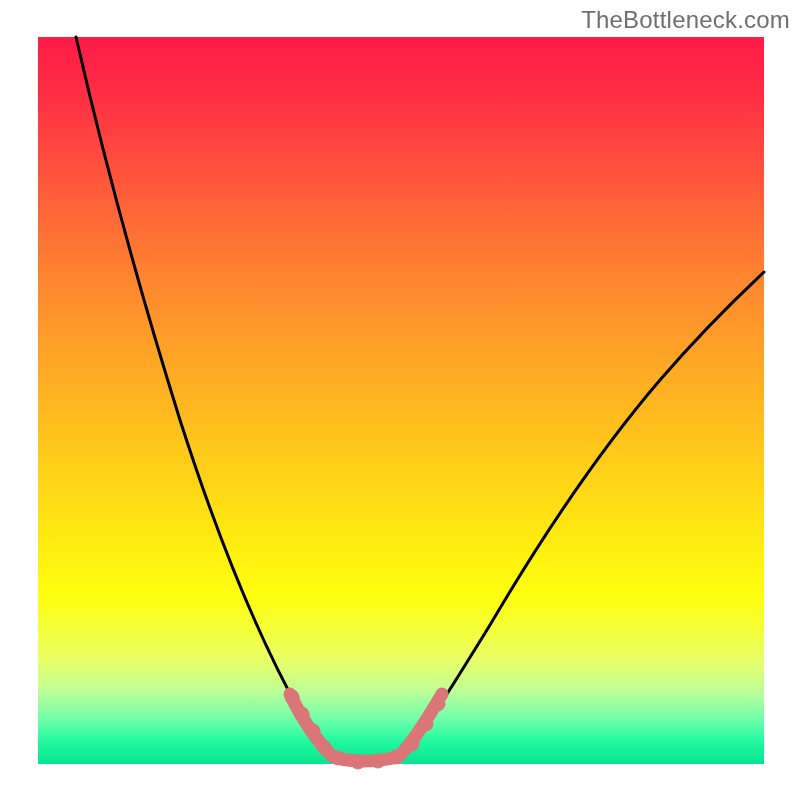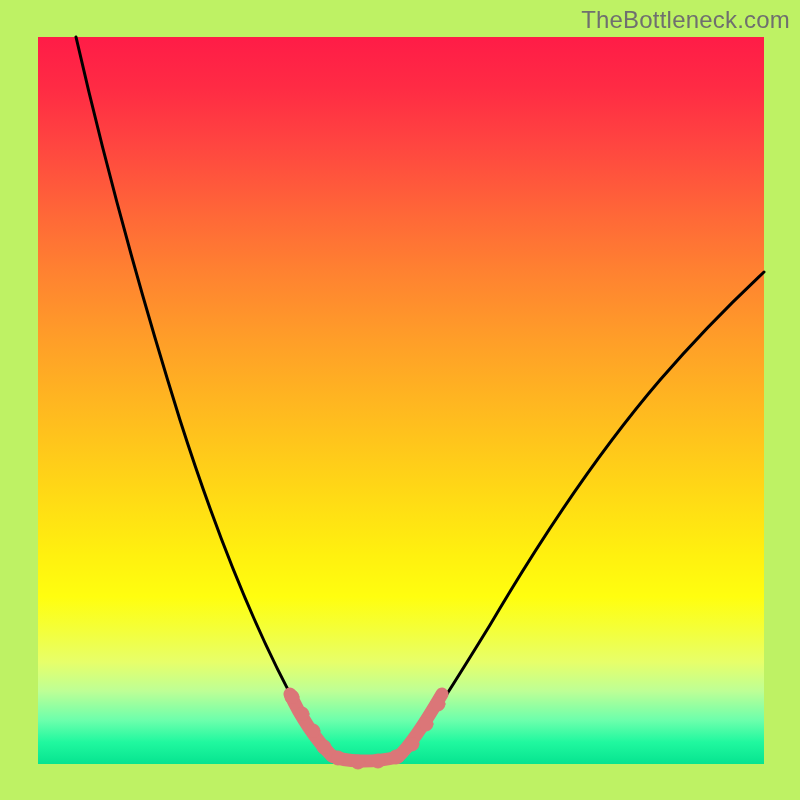--- a/index.html
+++ b/index.html
@@ -1,20 +1,20 @@
 <!DOCTYPE html>
 <html><head>
 <meta charset="utf-8">
 <style>
   * { margin: 0; padding: 0; box-sizing: border-box; }
   html, body { width: 800px; height: 800px; background: #000; overflow: hidden; }
   .frame {
     position: absolute;
     left: 0; top: 0; width: 800px; height: 800px;
-    background: #bef264;
+    background: #ffffff;
   }
   .plot {
     position: absolute;
     left: 38px; top: 37px;
     width: 726px; height: 727px;
     background: linear-gradient(to bottom,
       #ff1c47 0%,
       #ff2b44 7%,
       #ff4640 15%,
       #ff6638 24%,

